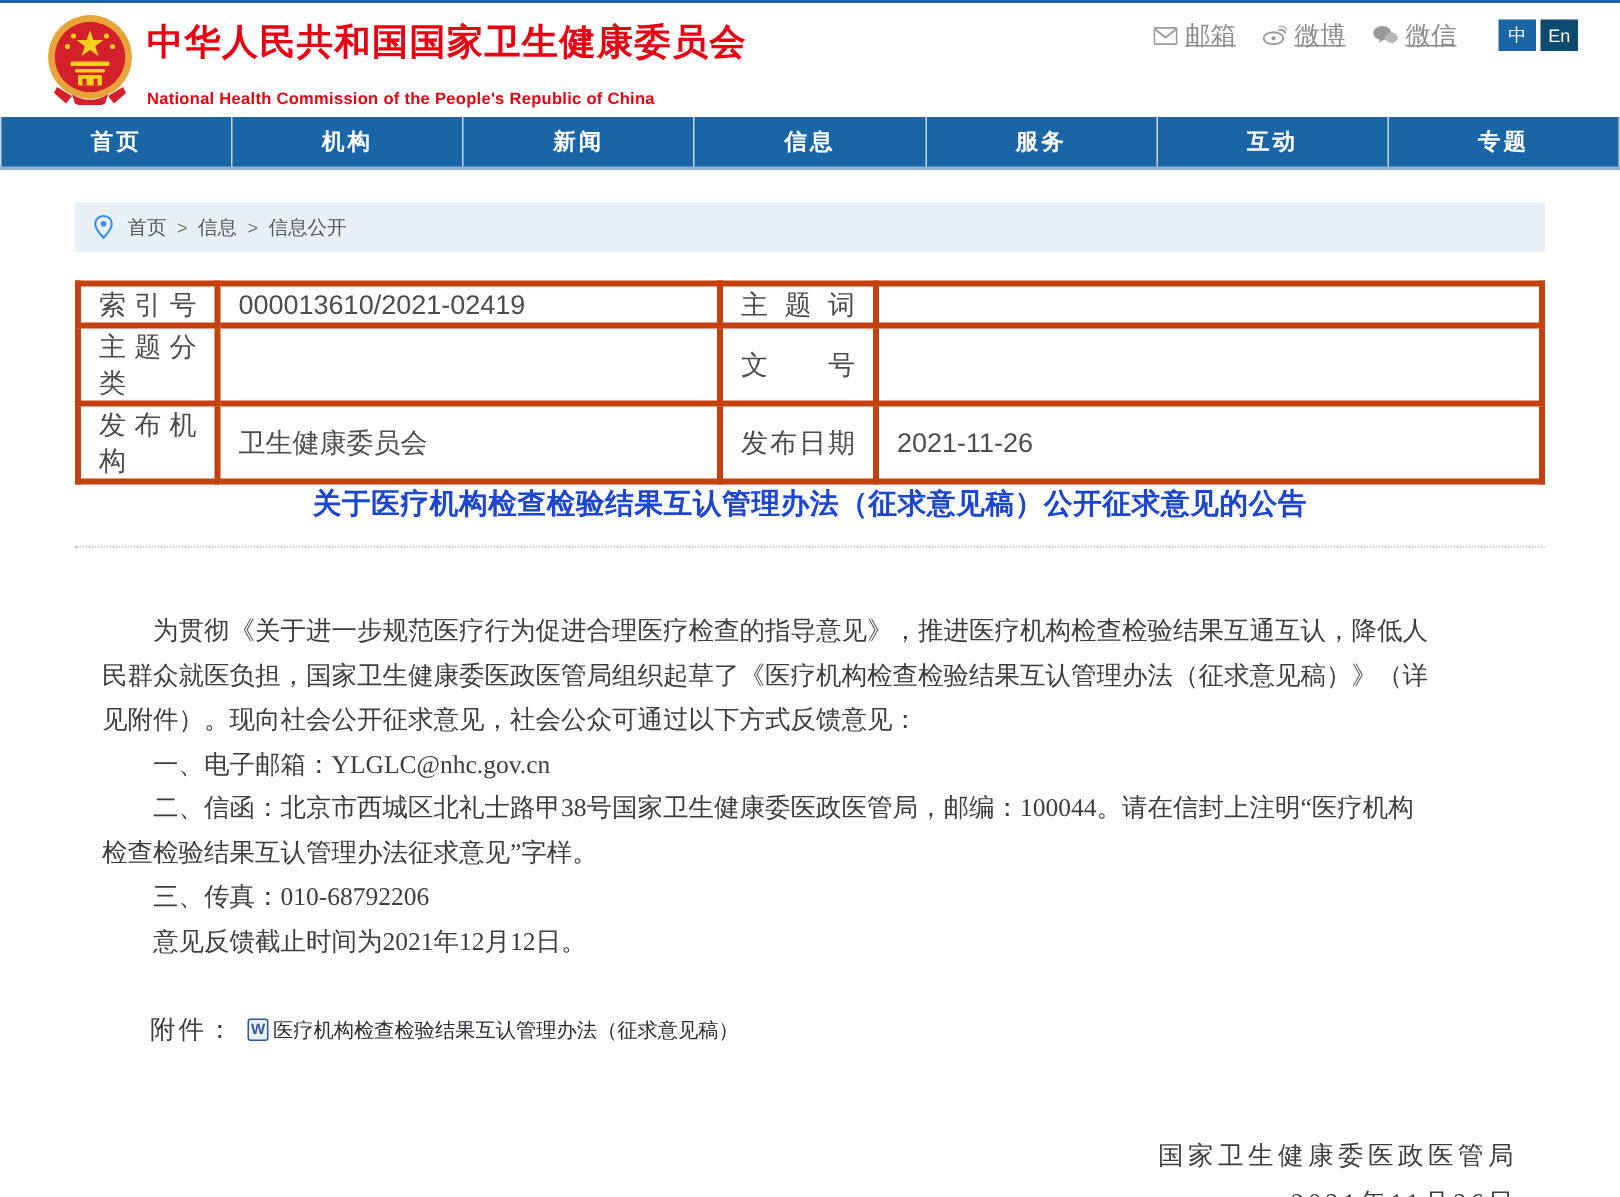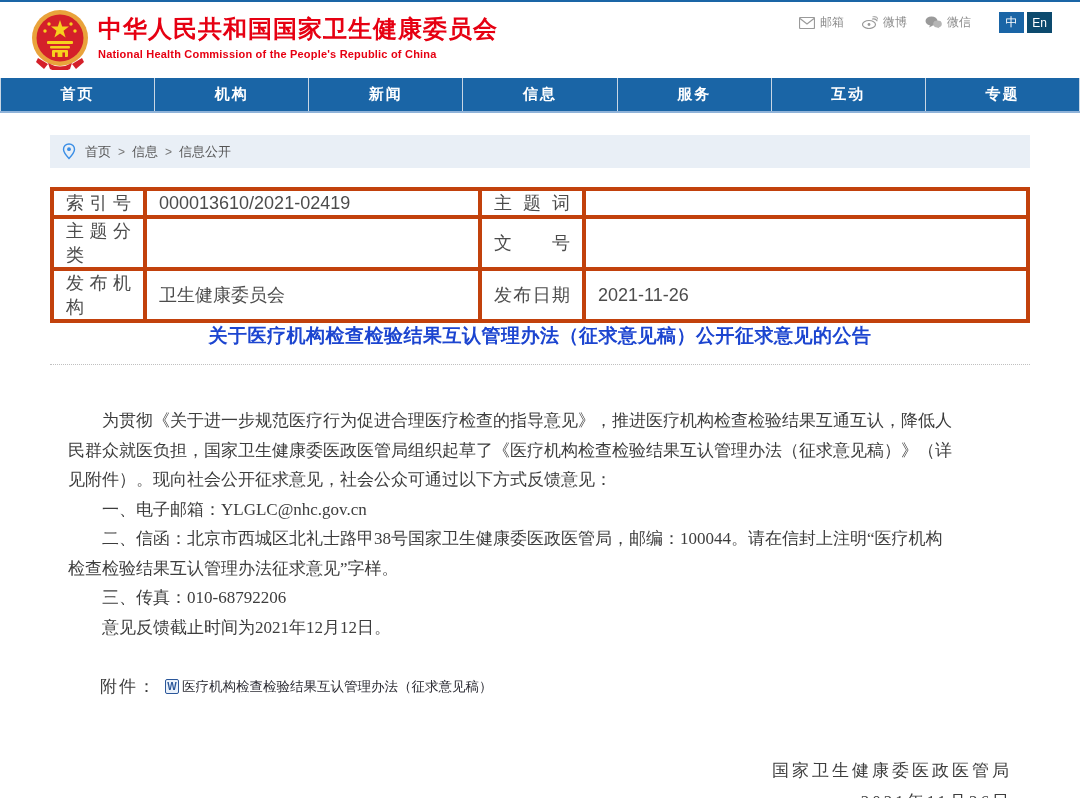--- a/index.html
+++ b/index.html
@@ -5,23 +5,23 @@
   * { margin:0; padding:0; box-sizing:border-box; }
   html,body { width:1080px; height:798px; overflow:hidden; background:#ffffff;
               font-family:"Liberation Sans","DejaVu Sans",sans-serif; }
   body { border-top:2px solid #1a65a6; }
 
   
   .header { position:relative; height:76px; background:#fff; }
   .emblem { position:absolute; left:30px; top:6px; width:60px; height:62px; }
   .brand { position:absolute; left:98px; top:12px; }
   .brand-cn { color:#e60012; font-size:24px; font-weight:bold; letter-spacing:1px; line-height:30px; }
-  .brand-en { color:#e60012; font-size:11px; font-weight:bold; margin-top:4px; letter-spacing:0.2px; }
+  .brand-en { color:#e60012; font-size:11px; font-weight:bold; margin-top:16px; letter-spacing:0.2px; }
   .header-right { position:absolute; right:28px; top:10px; display:flex; align-items:center; gap:18px; }
-  .qlink { display:flex; align-items:center; gap:5px; color:#8c8c8c; font-size:12px; cursor:pointer; }
+  .qlink { display:flex; align-items:center; gap:5px; color:#8c8c8c; font-size:17px; cursor:pointer;text-decoration:underline; }
   .qlink svg { display:block; }
   .lang { display:flex; margin-left:10px; }
   .lang-btn { width:25px; height:21px; display:flex; align-items:center; justify-content:center;
               font-size:12px; color:#ffffff; cursor:pointer; }
   .lang-zh { background:#1a65a6; }
   .lang-en { background:#0c4a6e; margin-left:3px; }
 
   
   .nav { display:flex; height:35px; background:#1a65a6; border-bottom:2px solid #8fb3d9; }
   .nav-item { flex:1; display:flex; align-items:center; justify-content:center;

